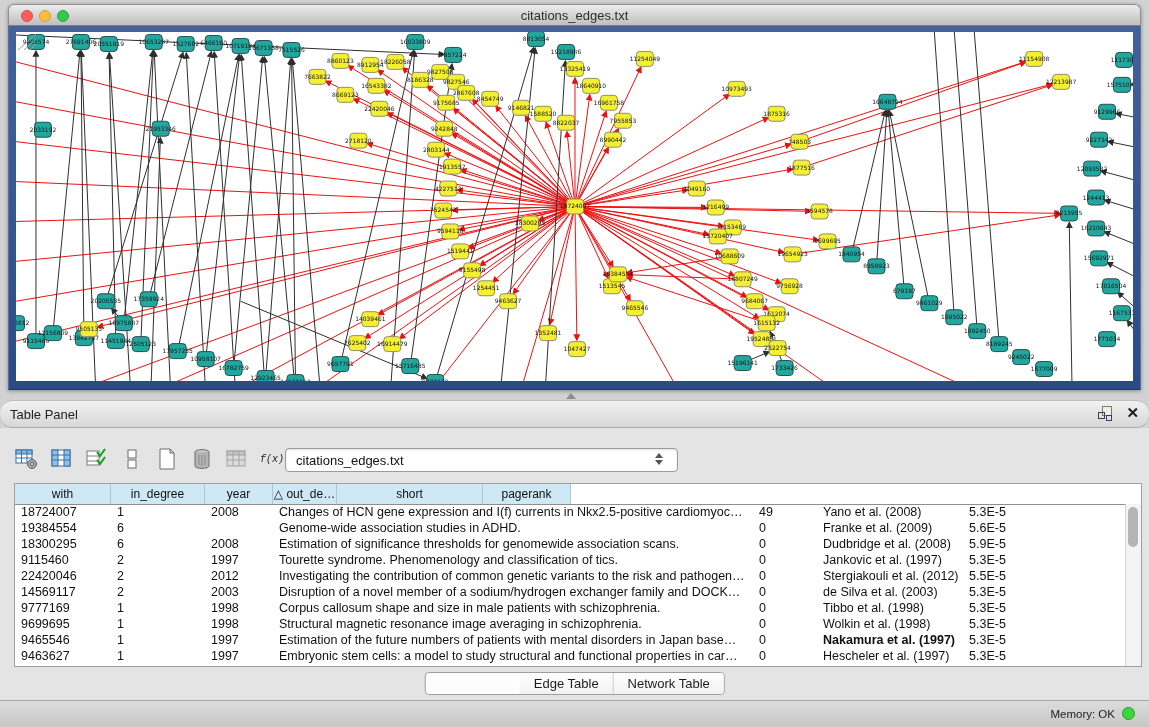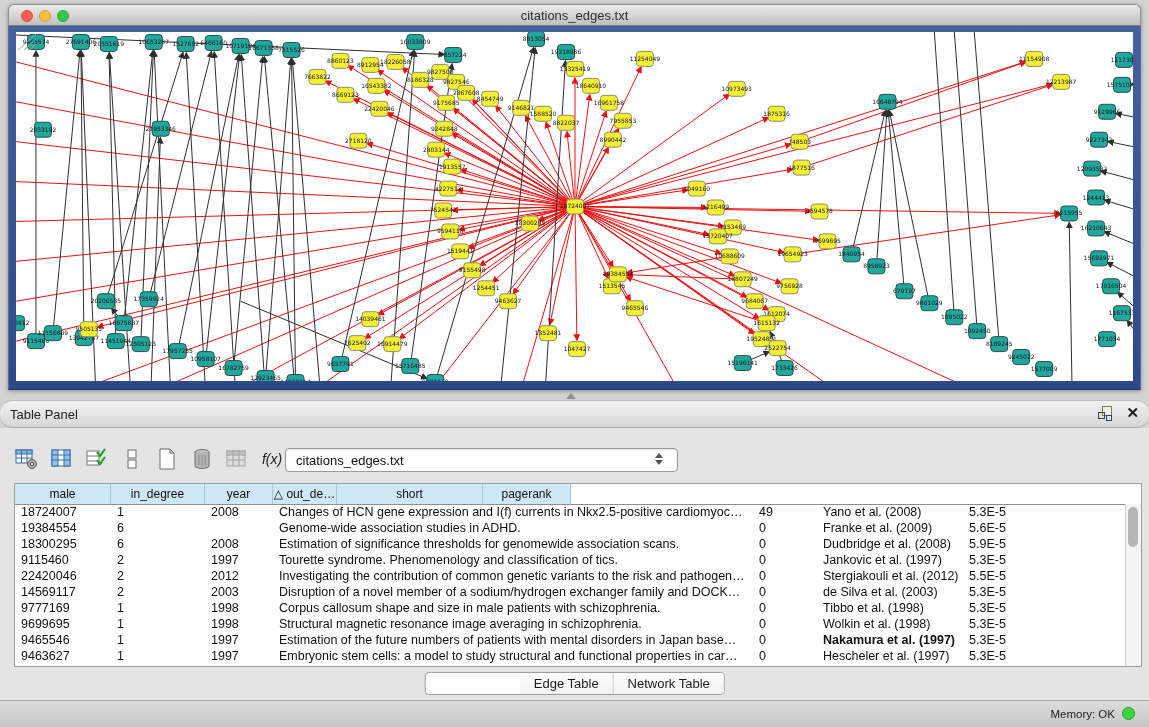--- a/index.html
+++ b/index.html
@@ -40,21 +40,21 @@
   .float-ico{width:14px;height:14px;position:relative;}
   .float-ico .sq1{position:absolute;left:4px;top:0;width:8px;height:8px;border:1px solid #8a7b4d;background:#eee;}
   .float-ico .sq2{position:absolute;left:0;top:6px;width:5px;height:5px;border:1px solid #33425f;}
   .float-ico .sq3{position:absolute;right:0;top:9px;width:4px;height:4px;border:1px solid #33425f;}
   .close-ico{font-size:15px;font-weight:bold;color:#1a1a1a;line-height:14px;}
   .panel-body{position:absolute;left:0;top:28px;right:0;bottom:0;background:#e4e4e4;}
 
   
   .toolbar{position:absolute;left:14px;top:16px;height:30px;display:flex;align-items:center;gap:9px;}
   .tbtn{width:26px;height:26px;display:flex;align-items:center;justify-content:center;}
-  .fx{font-family:Liberation Sans, sans-serif;font-style:italic;font-size:14px;color:#222;}
+  .fx{font-family:Liberation Mono, monospace;font-style:italic;font-size:10px;color:#222;}
   .dropdown{position:absolute;left:285px;top:20px;width:393px;height:24px;background:#fff;
     border:1px solid #9b9b9b;border-radius:4px;box-sizing:border-box;
     box-shadow:inset 0 1px 2px rgba(0,0,0,.12);}
   .dropdown .dd-text{position:absolute;left:10px;top:4px;font-size:13px;color:#111;}
   .dd-arrows{position:absolute;right:14px;top:4px;display:flex;flex-direction:column;gap:2px;}
   .dd-arrows .up{width:0;height:0;border-left:4px solid transparent;border-right:4px solid transparent;border-bottom:5px solid #555;}
   .dd-arrows .down{width:0;height:0;border-left:4px solid transparent;border-right:4px solid transparent;border-top:5px solid #555;}
 
   
   .table-wrap{position:absolute;left:14px;top:55px;width:1128px;height:184px;background:#fff;
@@ -823,21 +823,21 @@
       <div class="dropdown">
         <span class="dd-text">citations_edges.txt</span>
         <span class="dd-arrows">
           <span class="up"></span>
             <span class="down"></span>
         </span>
       </div>
 
       <div class="table-wrap">
         <div class="thead">
-            <div class="th" style="width: 96px;">male</div>
+            <div class="th" style="width: 96px;">with</div>
             <div class="th" style="width: 94px;">in_degree</div>
             <div class="th" style="width: 68px;">year</div>
             <div class="th" style="width: 64px;">△ out_de…</div>
             <div class="th" style="width: 146px;">short</div>
             <div class="th" style="width: 88px;">pagerank</div>
           </div>
         <div class="tbody">
             <div class="tr">
               <div class="td" style="width: 96px;">18724007</div>
               <div class="td" style="width: 94px;">1</div>

